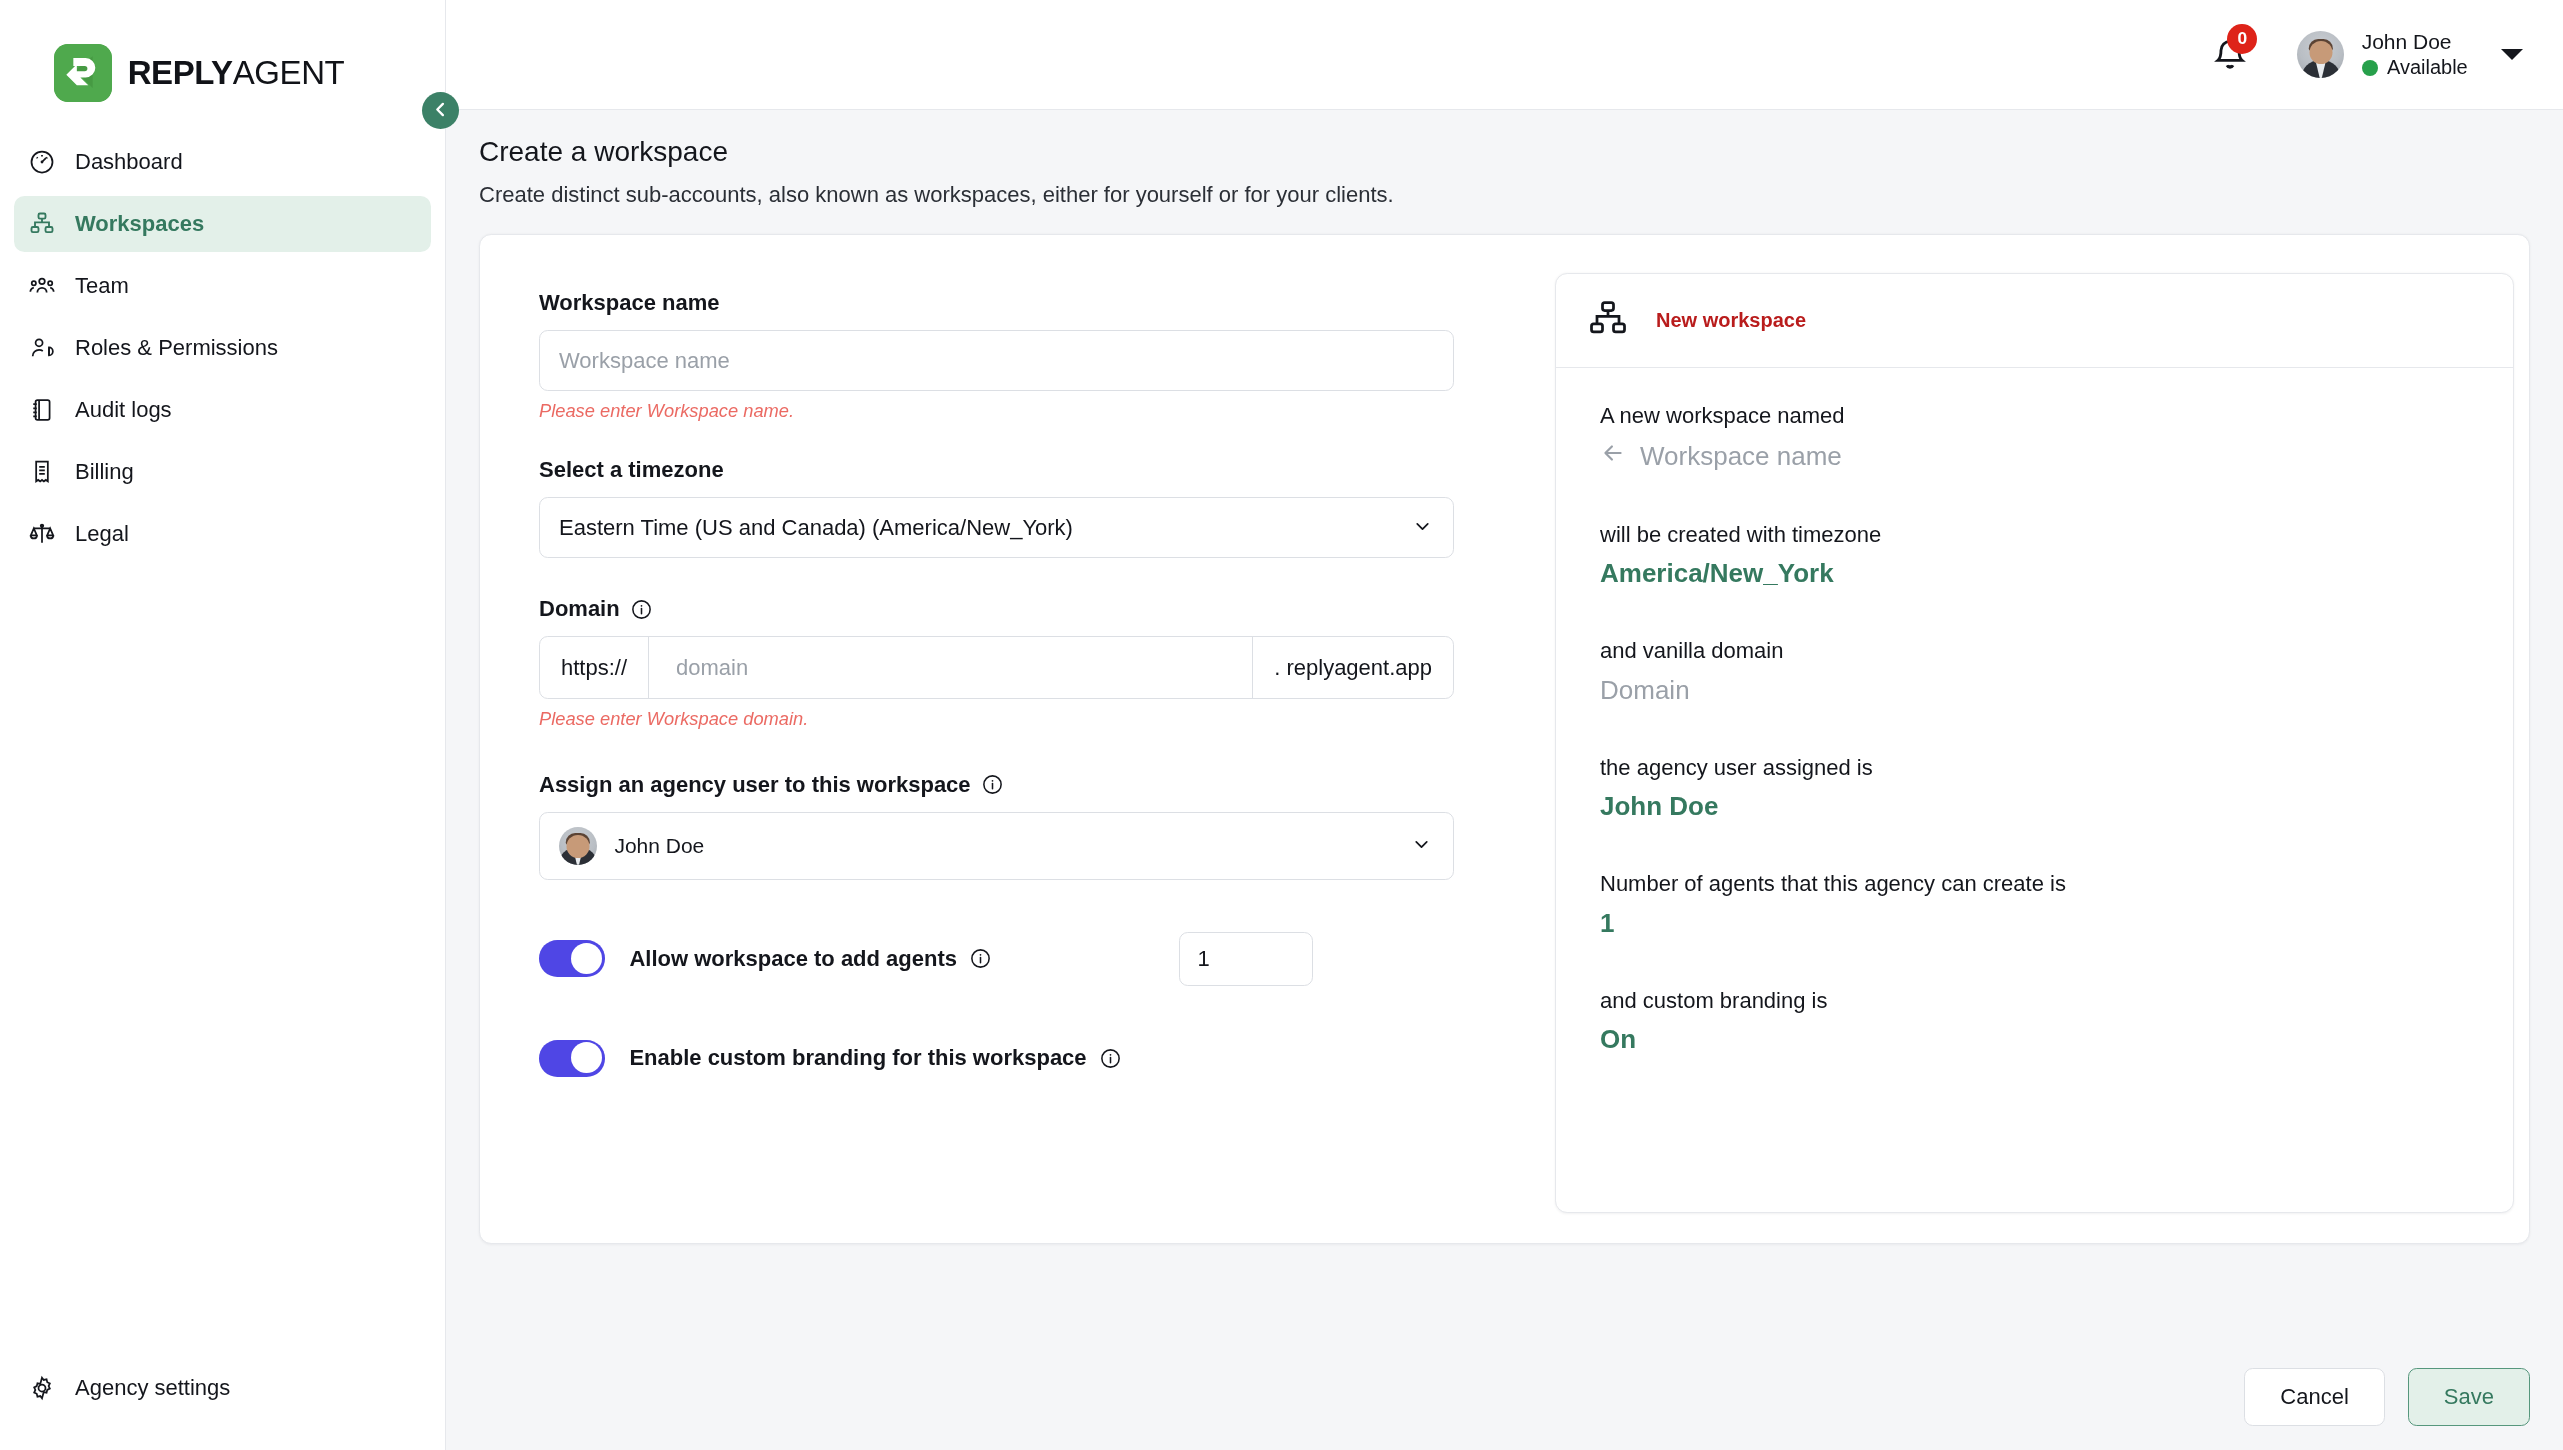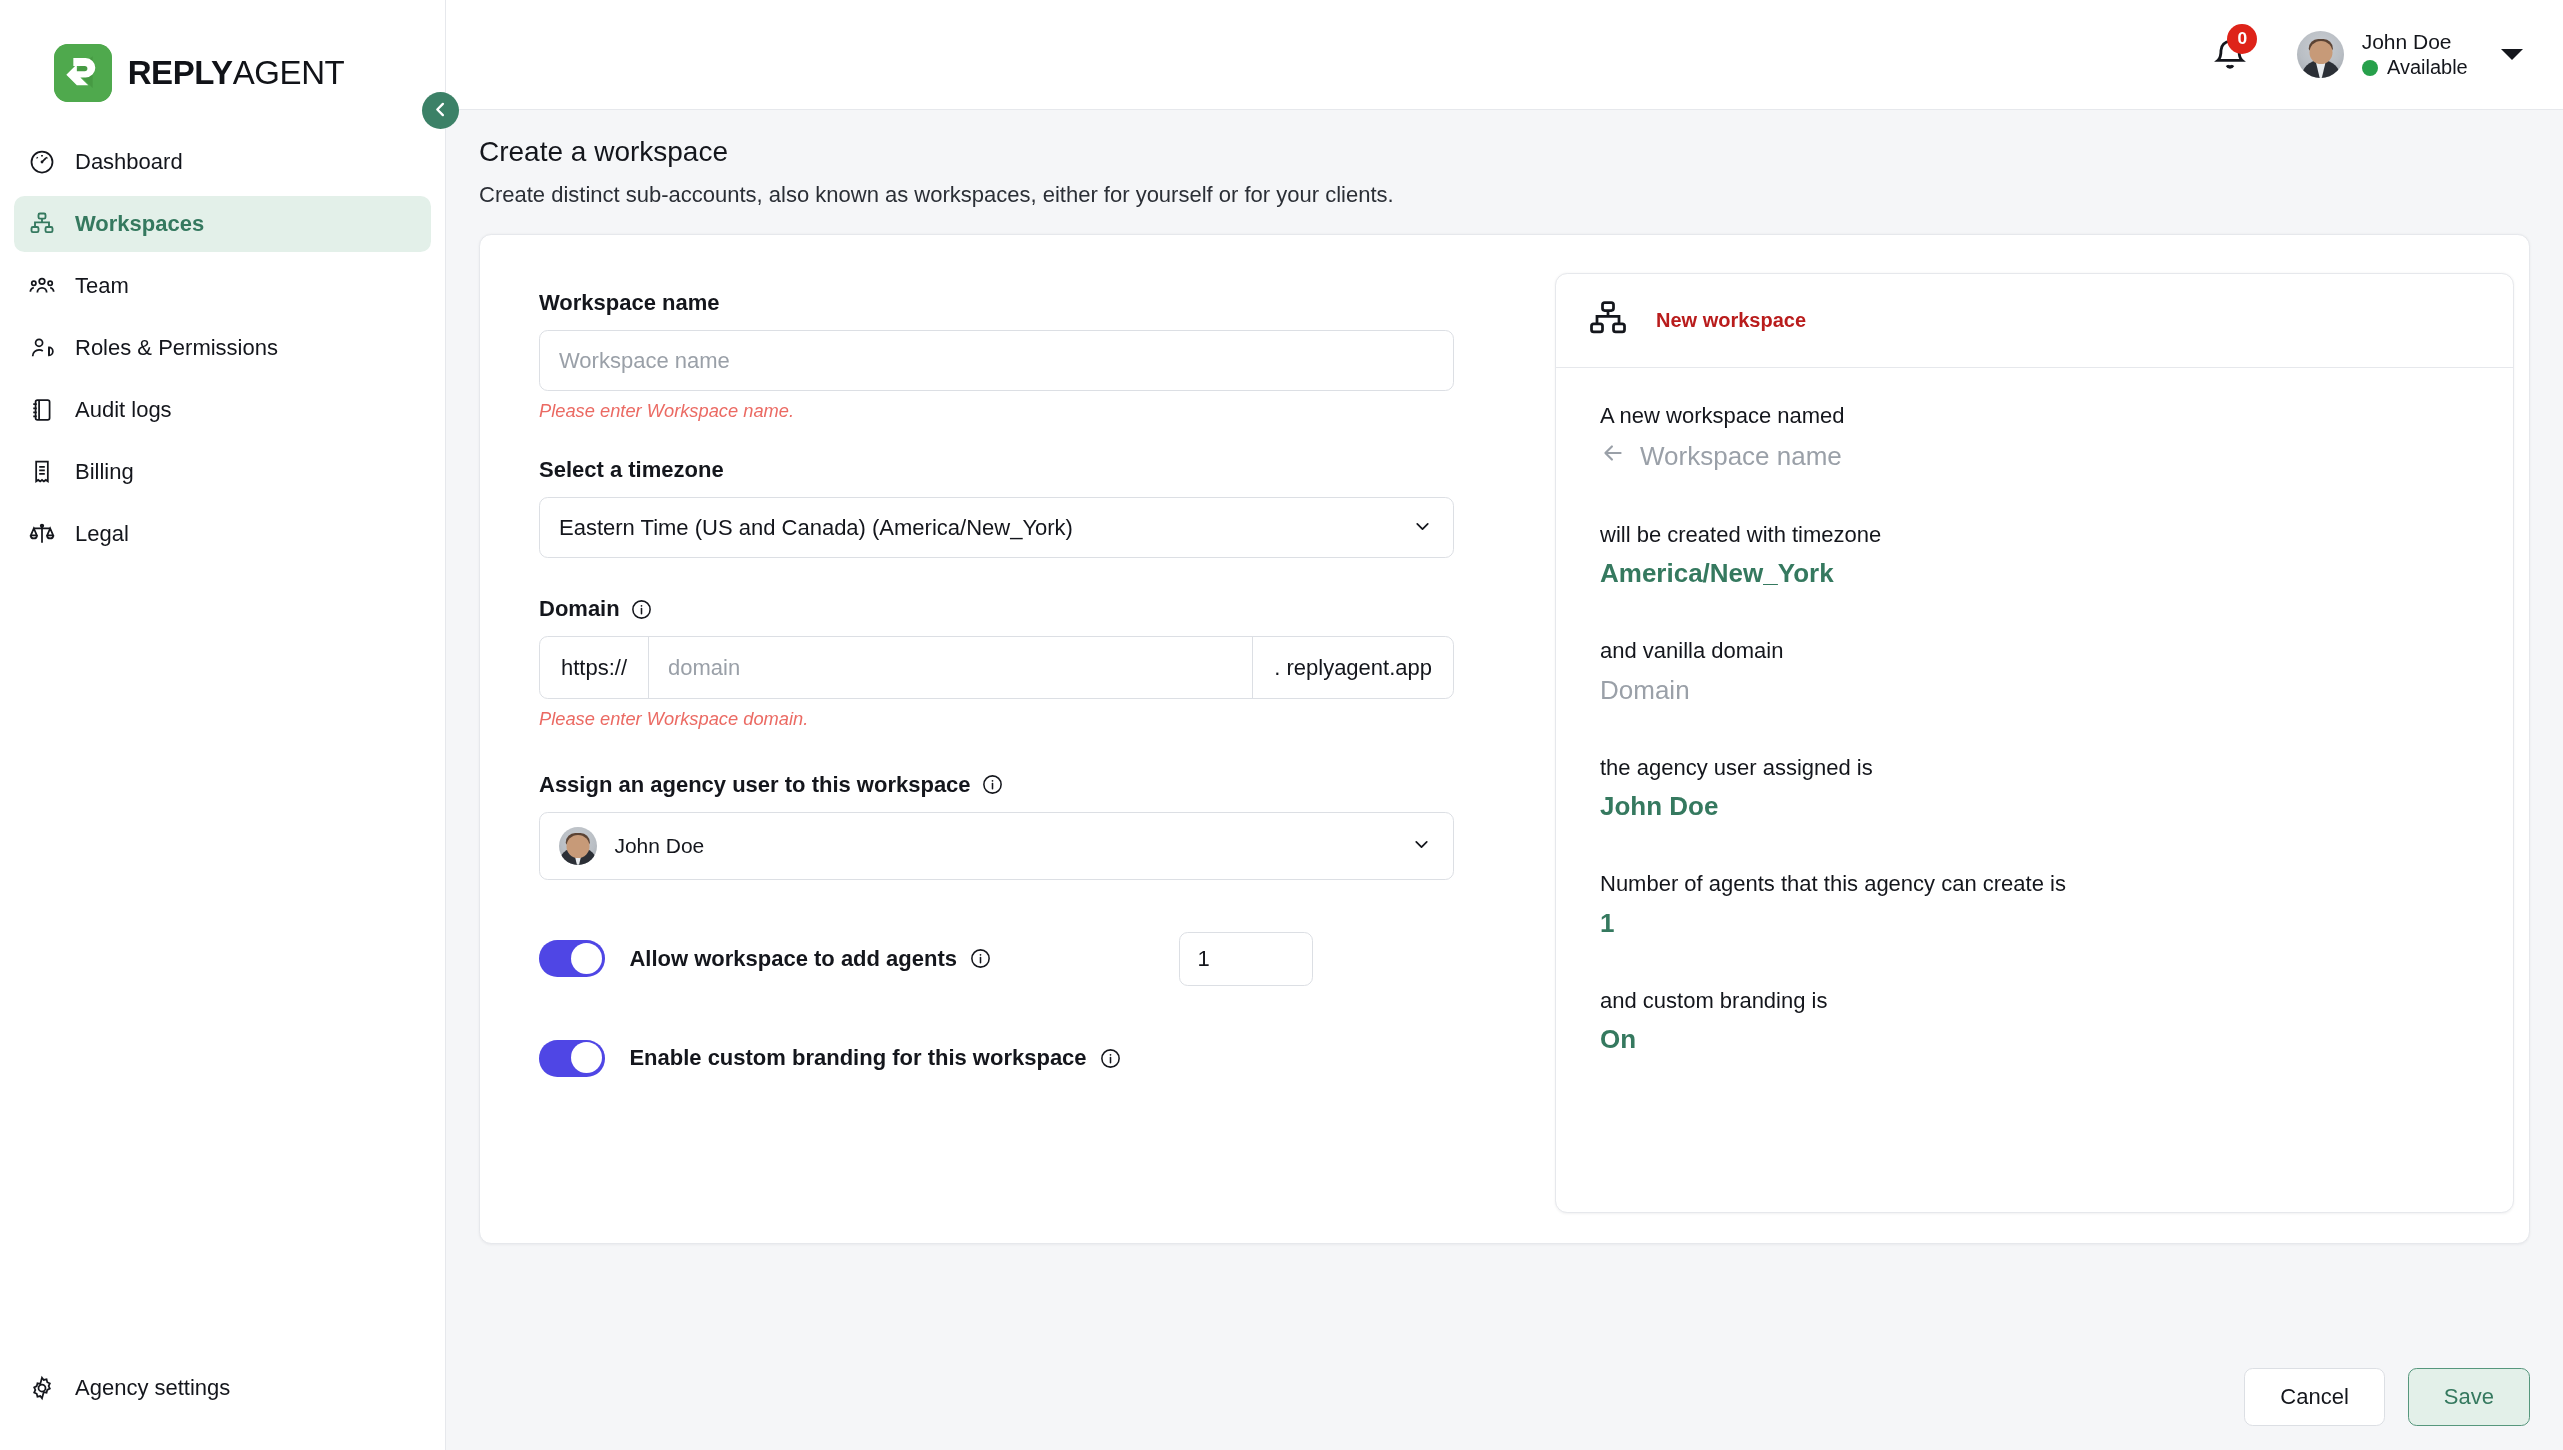--- a/index.html
+++ b/index.html
@@ -128,21 +128,21 @@
   .select-wrap { position: relative; width: 915px; }
   .select-box {
     width: 915px; height: 61px; border: 0.9px solid #dcdfe4; border-radius: 8.7px;
     background: #fff; font-size: 22px; color: #14161c;
     display: flex; align-items: center; padding: 0 19px; cursor: pointer;
   }
   .chev { position: absolute; right: 21px; top: 50%; transform: translateY(-50%); pointer-events: none; }
 
   .domain-row {
     width: 915px; height: 63px; border: 0.9px solid #dcdfe4; border-radius: 8.7px;
-    display: flex; align-items: stretch; overflow: hidden; background: #fff;
+    display: flex; align-items: stretch; overflow: hidden; background: #fff; gap: 8px;
   }
   .domain-prefix { display: flex; align-items: center; padding: 0 21px; font-size: 22px; color: #14161c; border-right: 0.9px solid #dcdfe4; }
   .domain-input { flex: 1; border: 0; outline: none; font-size: 22px; padding: 0 19px; color: #14161c; font-family: "Liberation Sans", sans-serif; }
   .domain-input::placeholder { color: #9aa0a8; }
   .domain-suffix { display: flex; align-items: center; padding: 0 21px; font-size: 22px; color: #14161c; border-left: 0.9px solid #dcdfe4; }
 
   .user-select {
     width: 915px; height: 68px; border: 0.9px solid #dcdfe4; border-radius: 8.7px;
     background: #fff; display: flex; align-items: center; padding: 0 19px; gap: 17.4px;
     position: relative; cursor: pointer;

